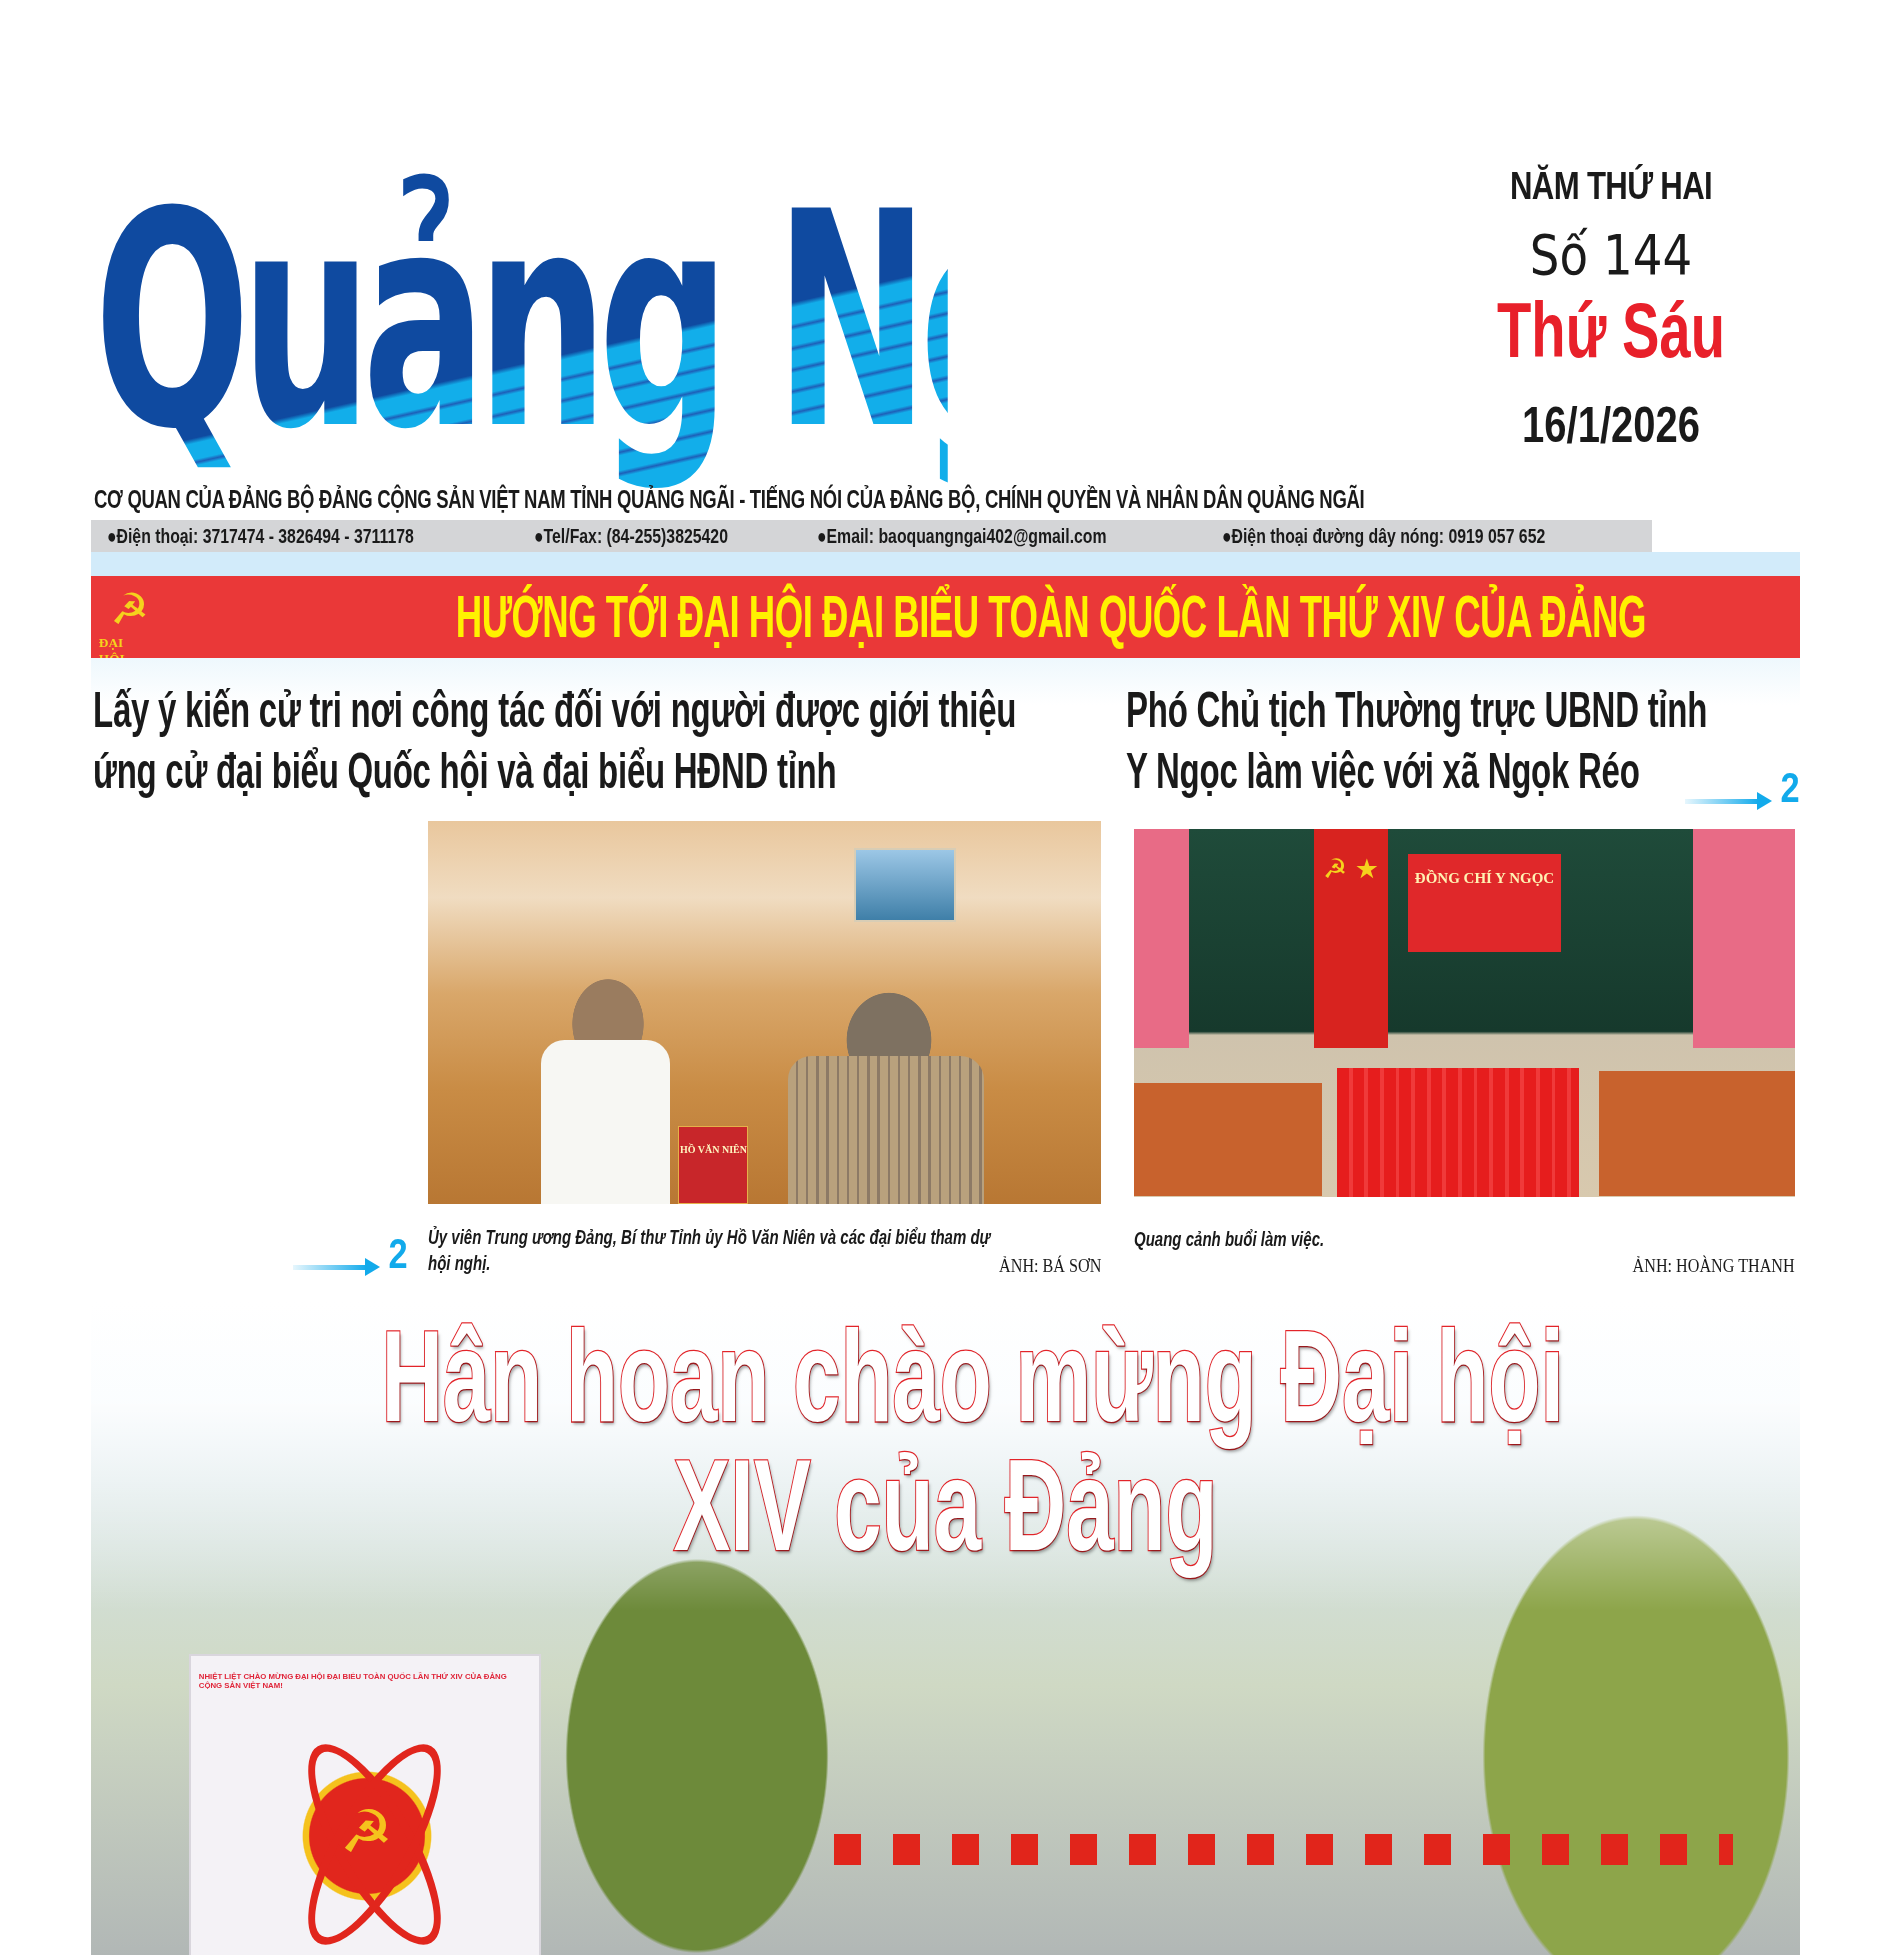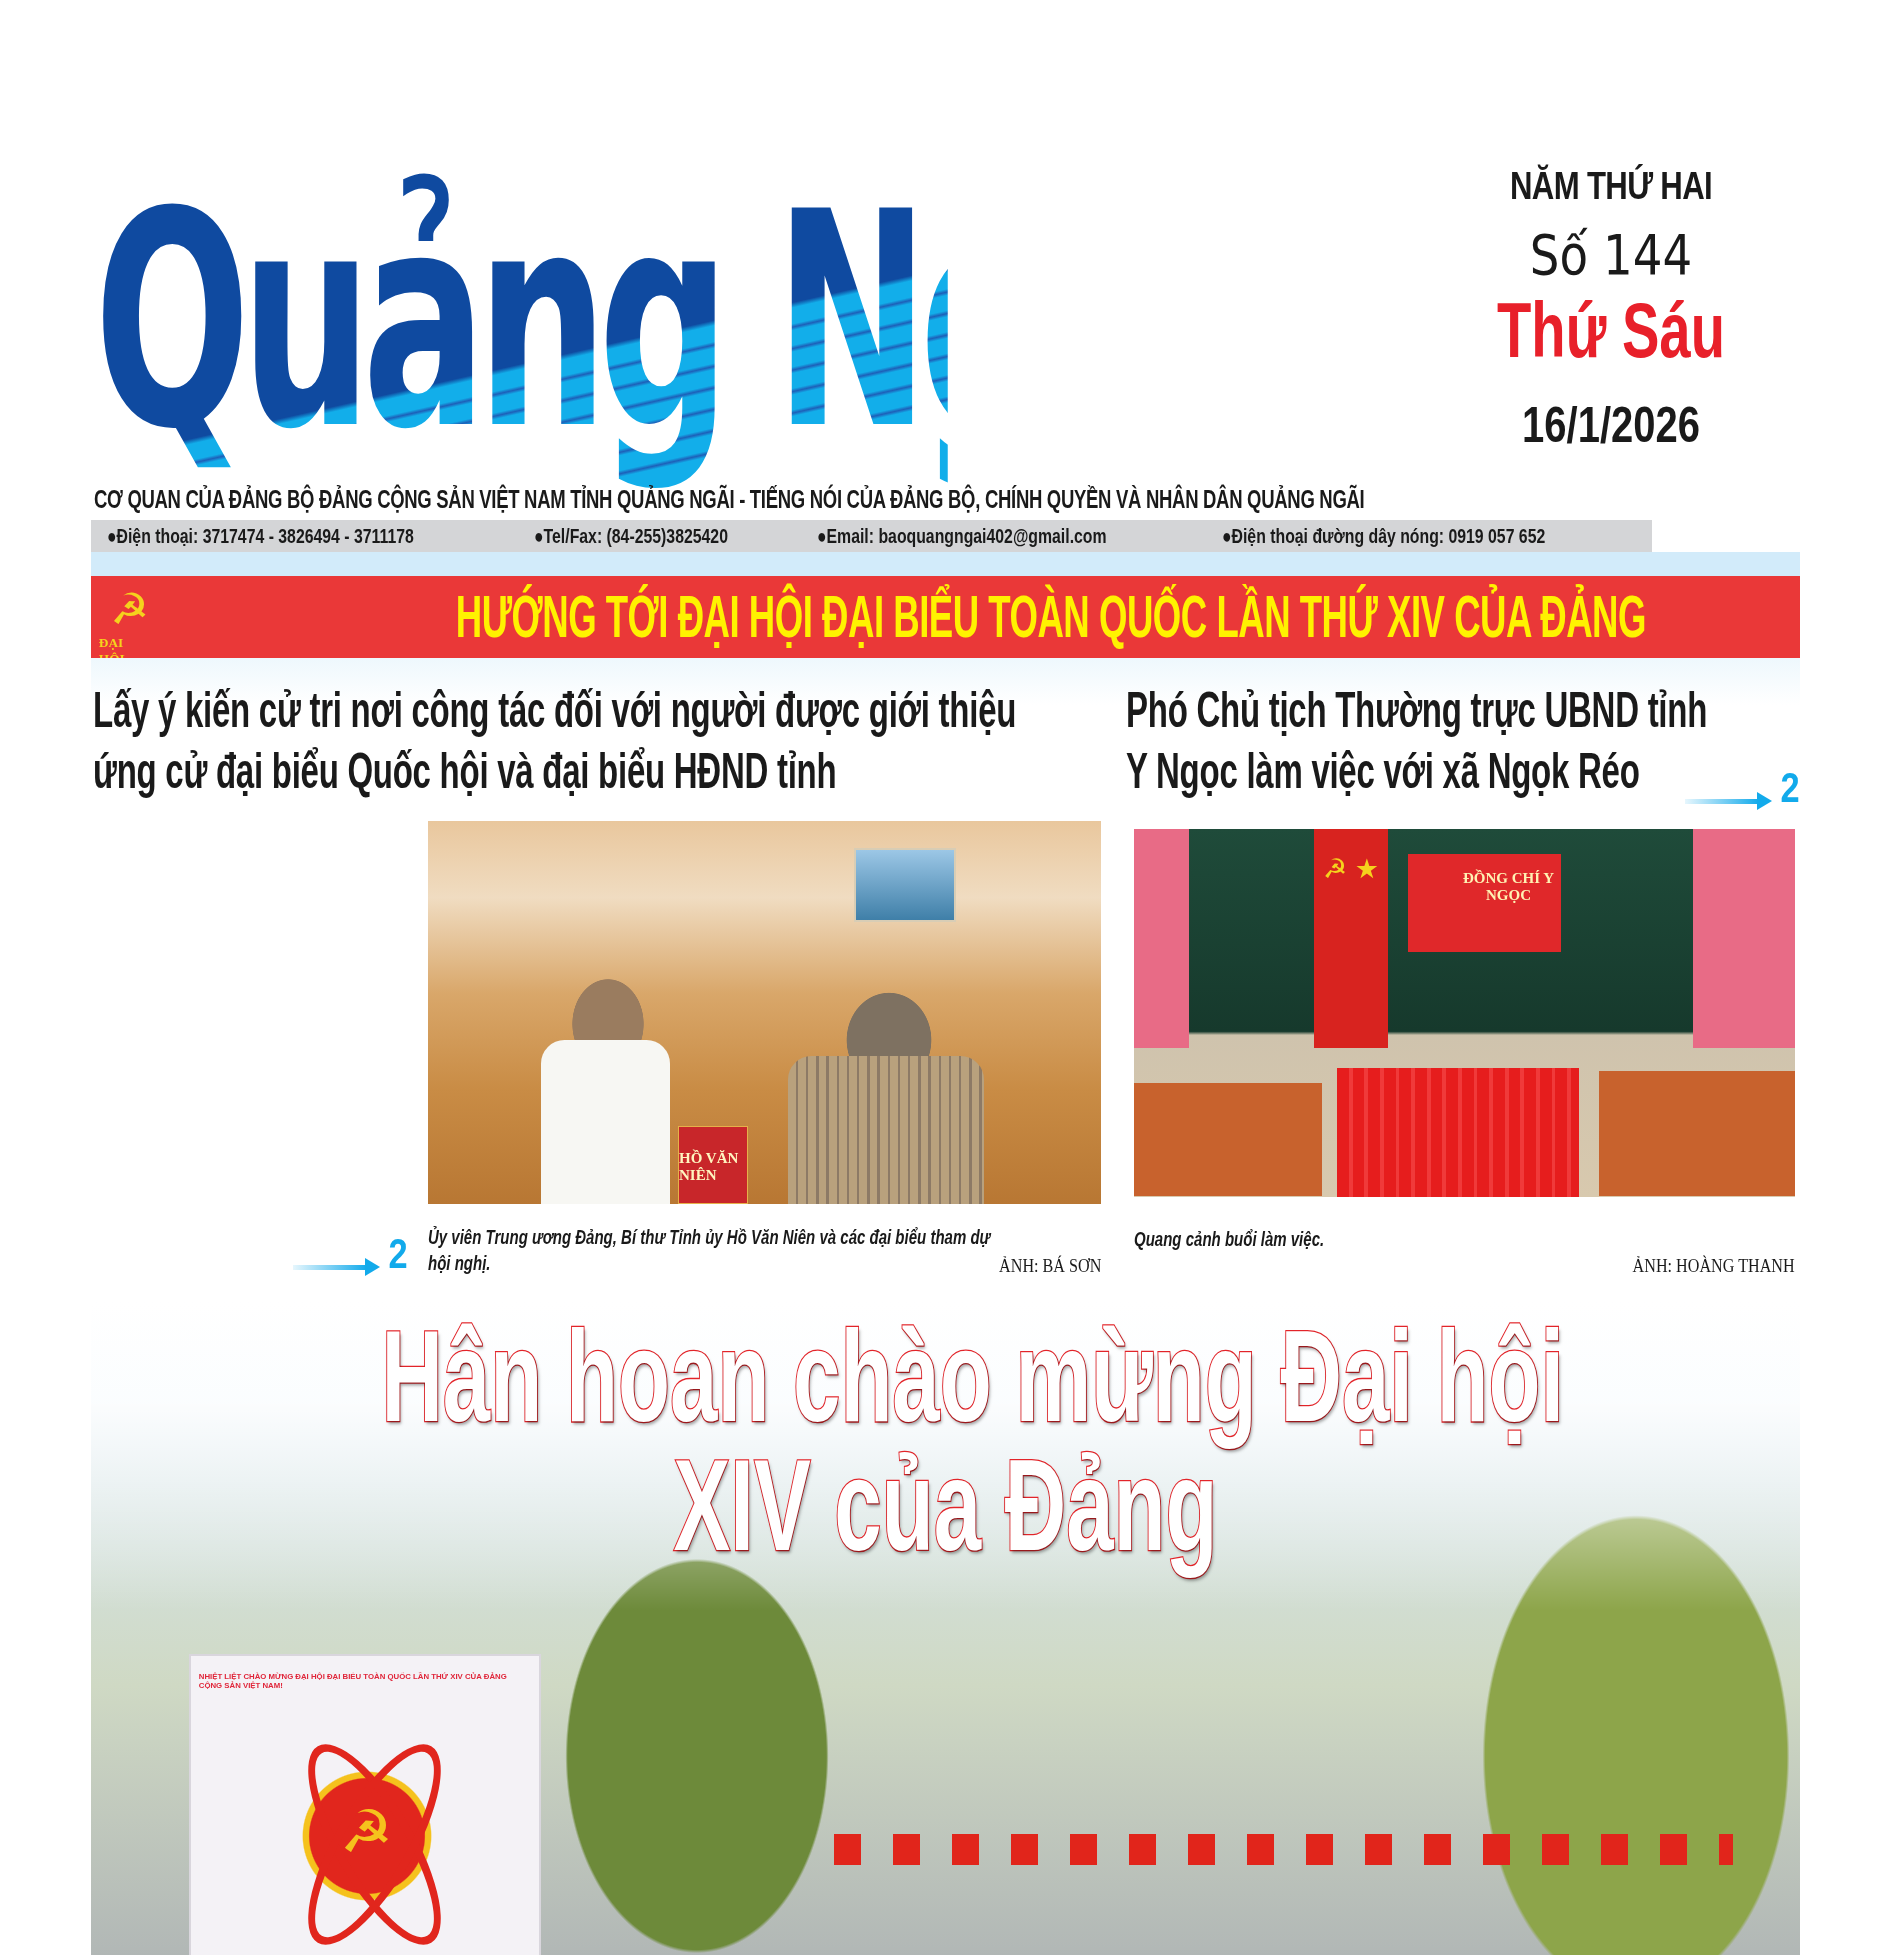--- a/index.html
+++ b/index.html
@@ -52,27 +52,27 @@
   .photo { overflow: hidden; }
   .photo1 { left: 428px; top: 821px; width: 673px; height: 383px;
     background:
       radial-gradient(ellipse 70px 78px at 461px 219px, #7e7161 0 60%, transparent 61%),
       radial-gradient(ellipse 59px 74px at 180px 203px, #9a7c5f 0 60%, transparent 61%),
       linear-gradient(180deg, #e9c79d 0%, #f0dcc1 20%, #d9a76a 45%, #c98c45 70%, #b87733 100%);
   }
   .photo1 .shirt1 { position: absolute; left: 113px; top: 219px; width: 129px; height: 164px; background: #f7f7f3; border-radius: 23.5px 23.5px 0 0; }
   .photo1 .shirt2 { position: absolute; left: 360px; top: 235px; width: 196px; height: 149px; background: repeating-linear-gradient(90deg, #b9a17d 0 7.8px, #8d7a66 7.8px 10.2px), #a89277; border-radius: 23.5px 23.5px 0 0; }
   .photo1 .plaque { position: absolute; left: 250px; top: 305px; width: 70px; height: 78px; background: #c8262a; border: 1.6px solid #e6b14a; }
-  .photo1 .plaque span { display: block; color: #fff5c0; font-family: "Liberation Serif", serif; font-weight: bold; font-size: 15px; text-align: left; margin-top: 23px; }
+  .photo1 .plaque span { display: block; color: #fff5c0; font-family: "Liberation Serif", serif; font-weight: bold; font-size: 10px; text-align: right; margin-top: 17px; }
   .photo1 .painting { position: absolute; left: 426px; top: 27px; width: 102px; height: 74px; background: linear-gradient(#9cc7e6, #3f7fa8); border: 2.3px solid #d8cdb5; }
 
   .photo2 { left: 1134px; top: 829px; width: 661px; height: 368px;
     background: linear-gradient(180deg, #1f4b3a 0%, #16392c 55%, #cfc3ad 56%, #d8c9ae 100%);
   }
-  .photo2 .banner { position: absolute; left: 274px; top: 25.4px; width: 153px; height: 98px; background: #e0282a; color: #fff2b3; font-family: "Liberation Serif", serif; text-align: center; font-weight: bold; font-size: 15px; padding-top: 15.6px; padding-left: 48px; }
+  .photo2 .banner { position: absolute; left: 274px; top: 25.4px; width: 153px; height: 98px; background: #e0282a; color: #fff2b3; font-family: "Liberation Serif", serif; text-align: center; font-weight: bold; font-size: 15px; padding-top: 15.6px; }
   .photo2 .flag { position: absolute; left: 180px; top: 0; width: 74px; height: 219px; background: #d8231f; color: #f5d21d; font-size: 27px; text-align: center; padding-top: 23.5px; }
   .photo2 .table { position: absolute; left: 203px; top: 239px; width: 242px; height: 129px; background: repeating-linear-gradient(90deg, #e61d1d 0 11.7px, #f03a3a 11.7px 15.6px); }
   .photo2 .wall-l { position: absolute; left: 0; top: 0; width: 55px; height: 219px; background: #e86b86; }
   .photo2 .wall-r { position: absolute; left: 559px; top: 0; width: 102px; height: 219px; background: #e86b86; }
   .photo2 .desk-r { position: absolute; left: 465px; top: 242px; width: 196px; height: 125px; background: #c8622d; }
   .photo2 .desk-l { position: absolute; left: 0; top: 254px; width: 188px; height: 113px; background: #c8622d; }
 
   .caption { font-weight: bold; font-style: italic; font-size: 20.3px; line-height: 26px; transform: scaleX(0.74); transform-origin: left top; white-space: nowrap; }
   .credit { font-family: "Liberation Serif", serif; font-size: 19px; white-space: nowrap; transform: scaleX(0.85); transform-origin: right top; }
   .cap1 { left: 428px; top: 1224px; }

